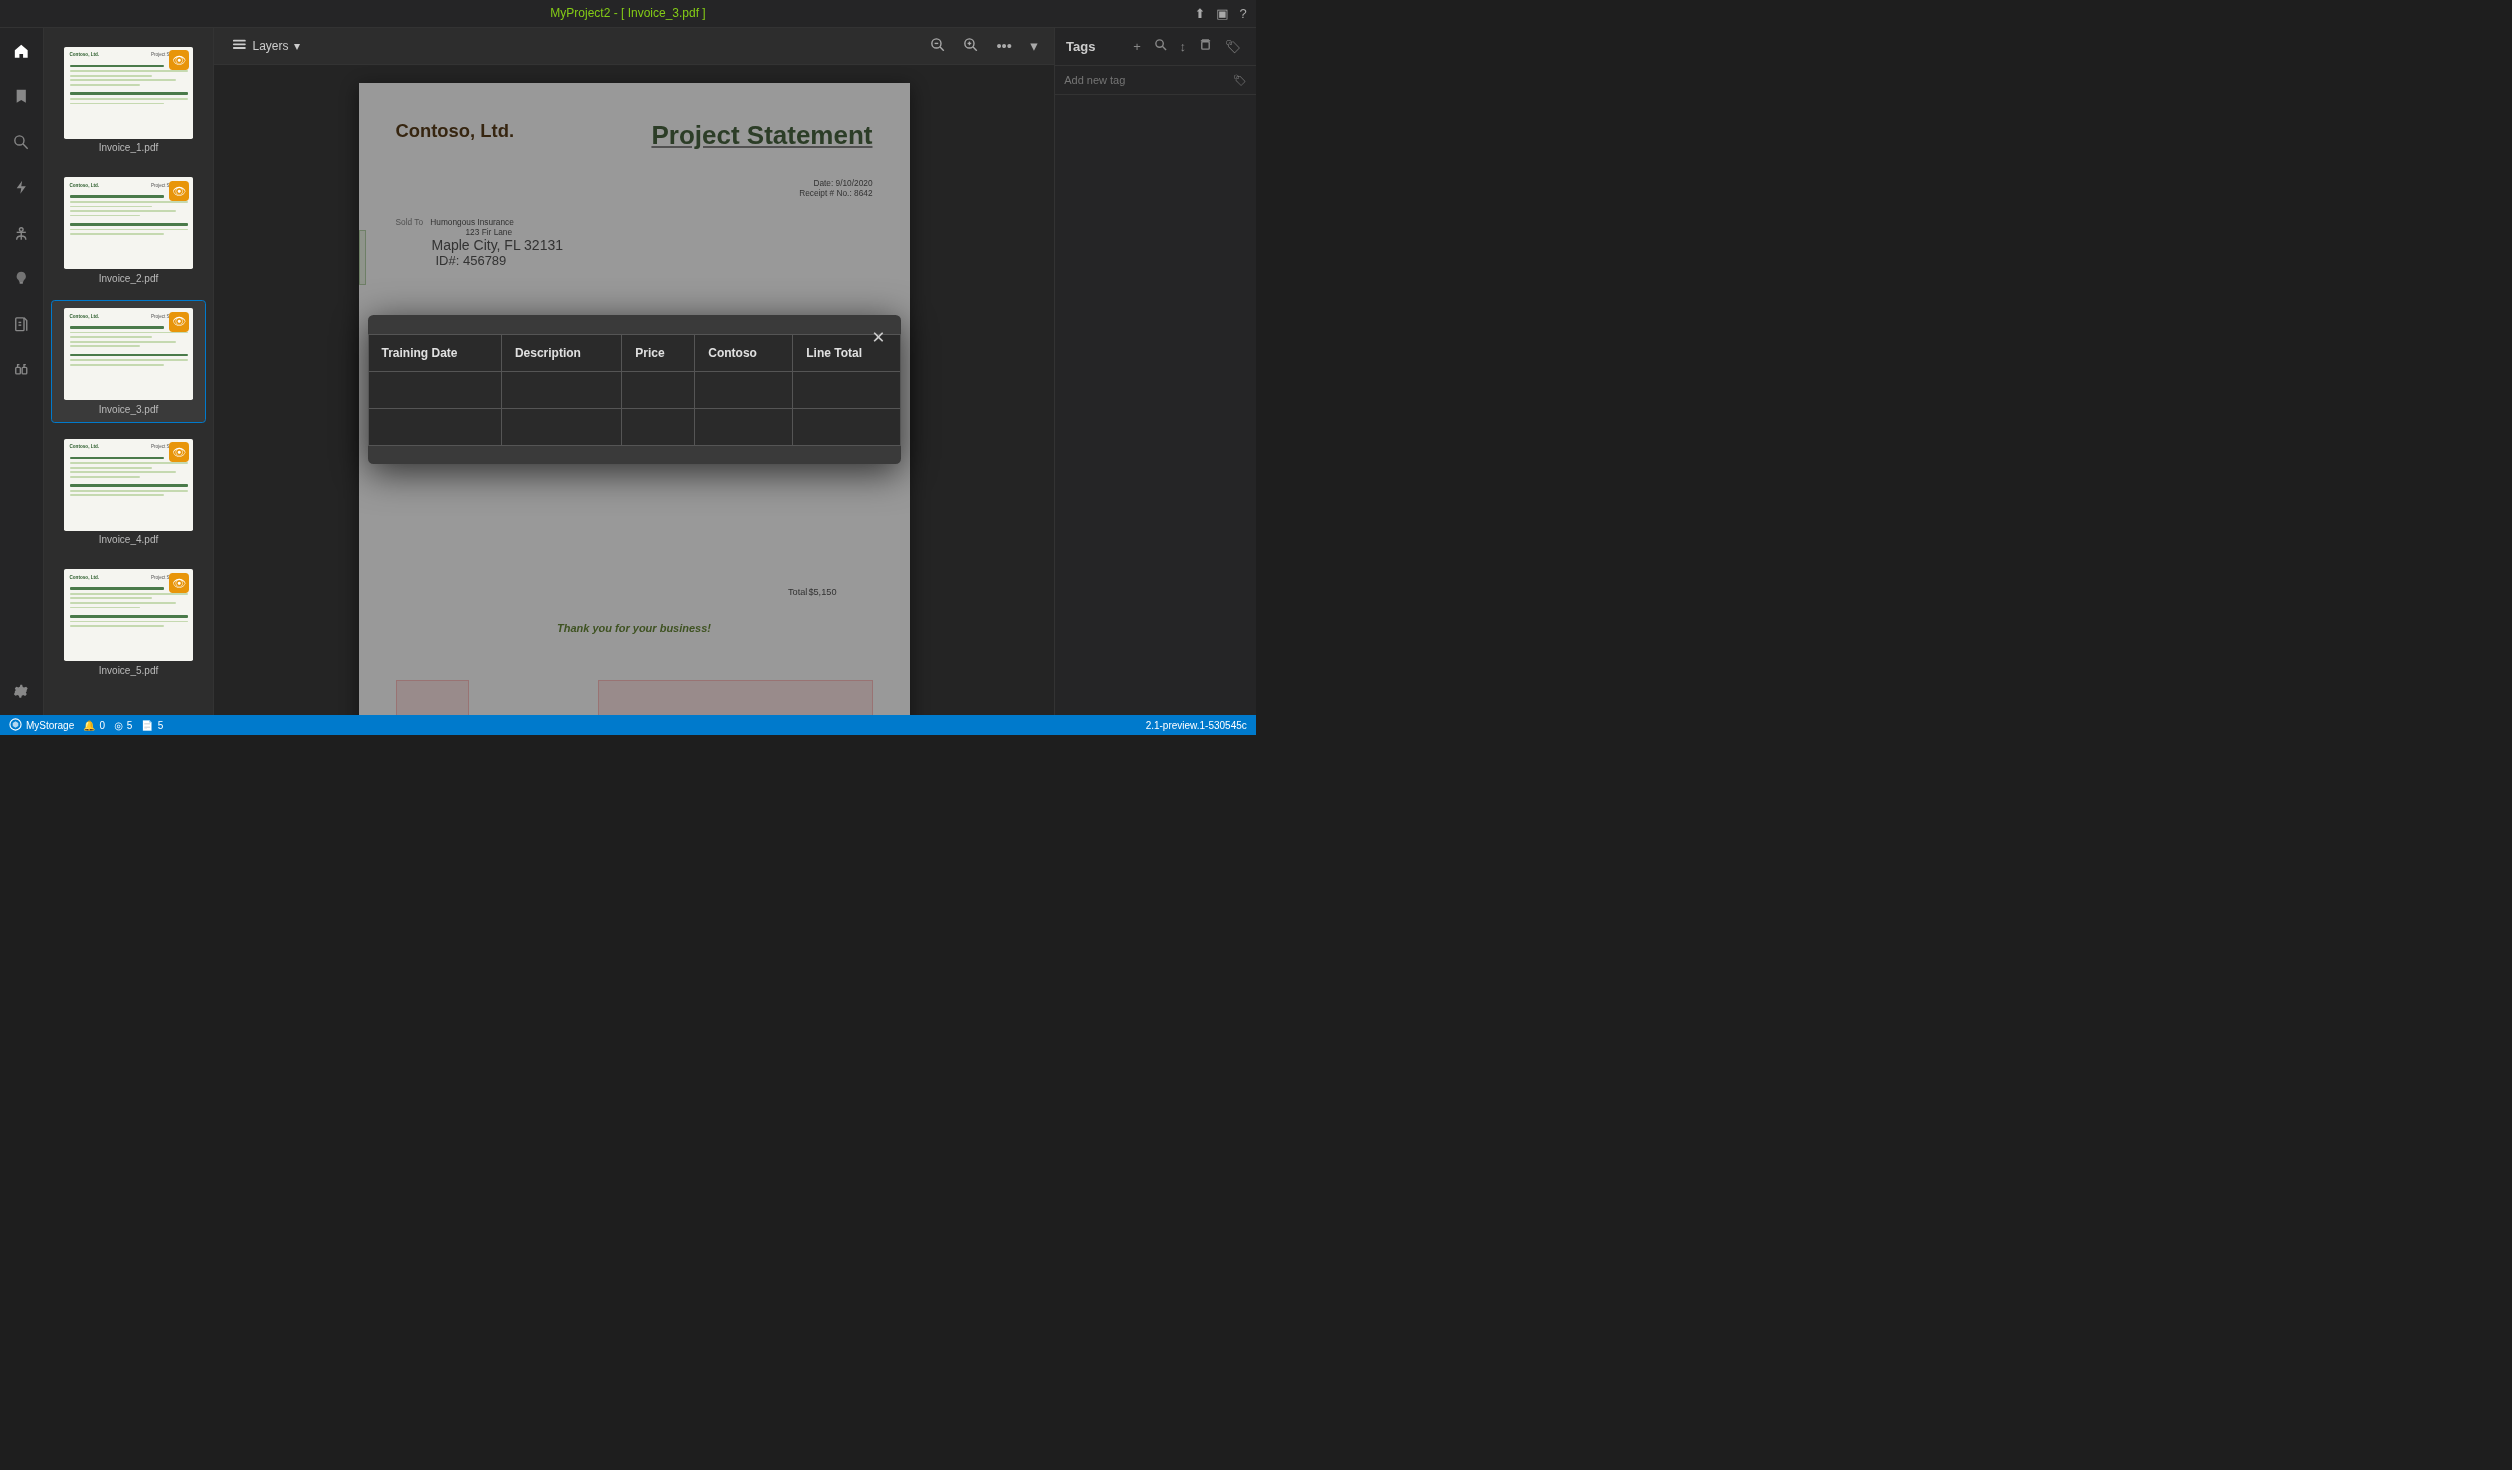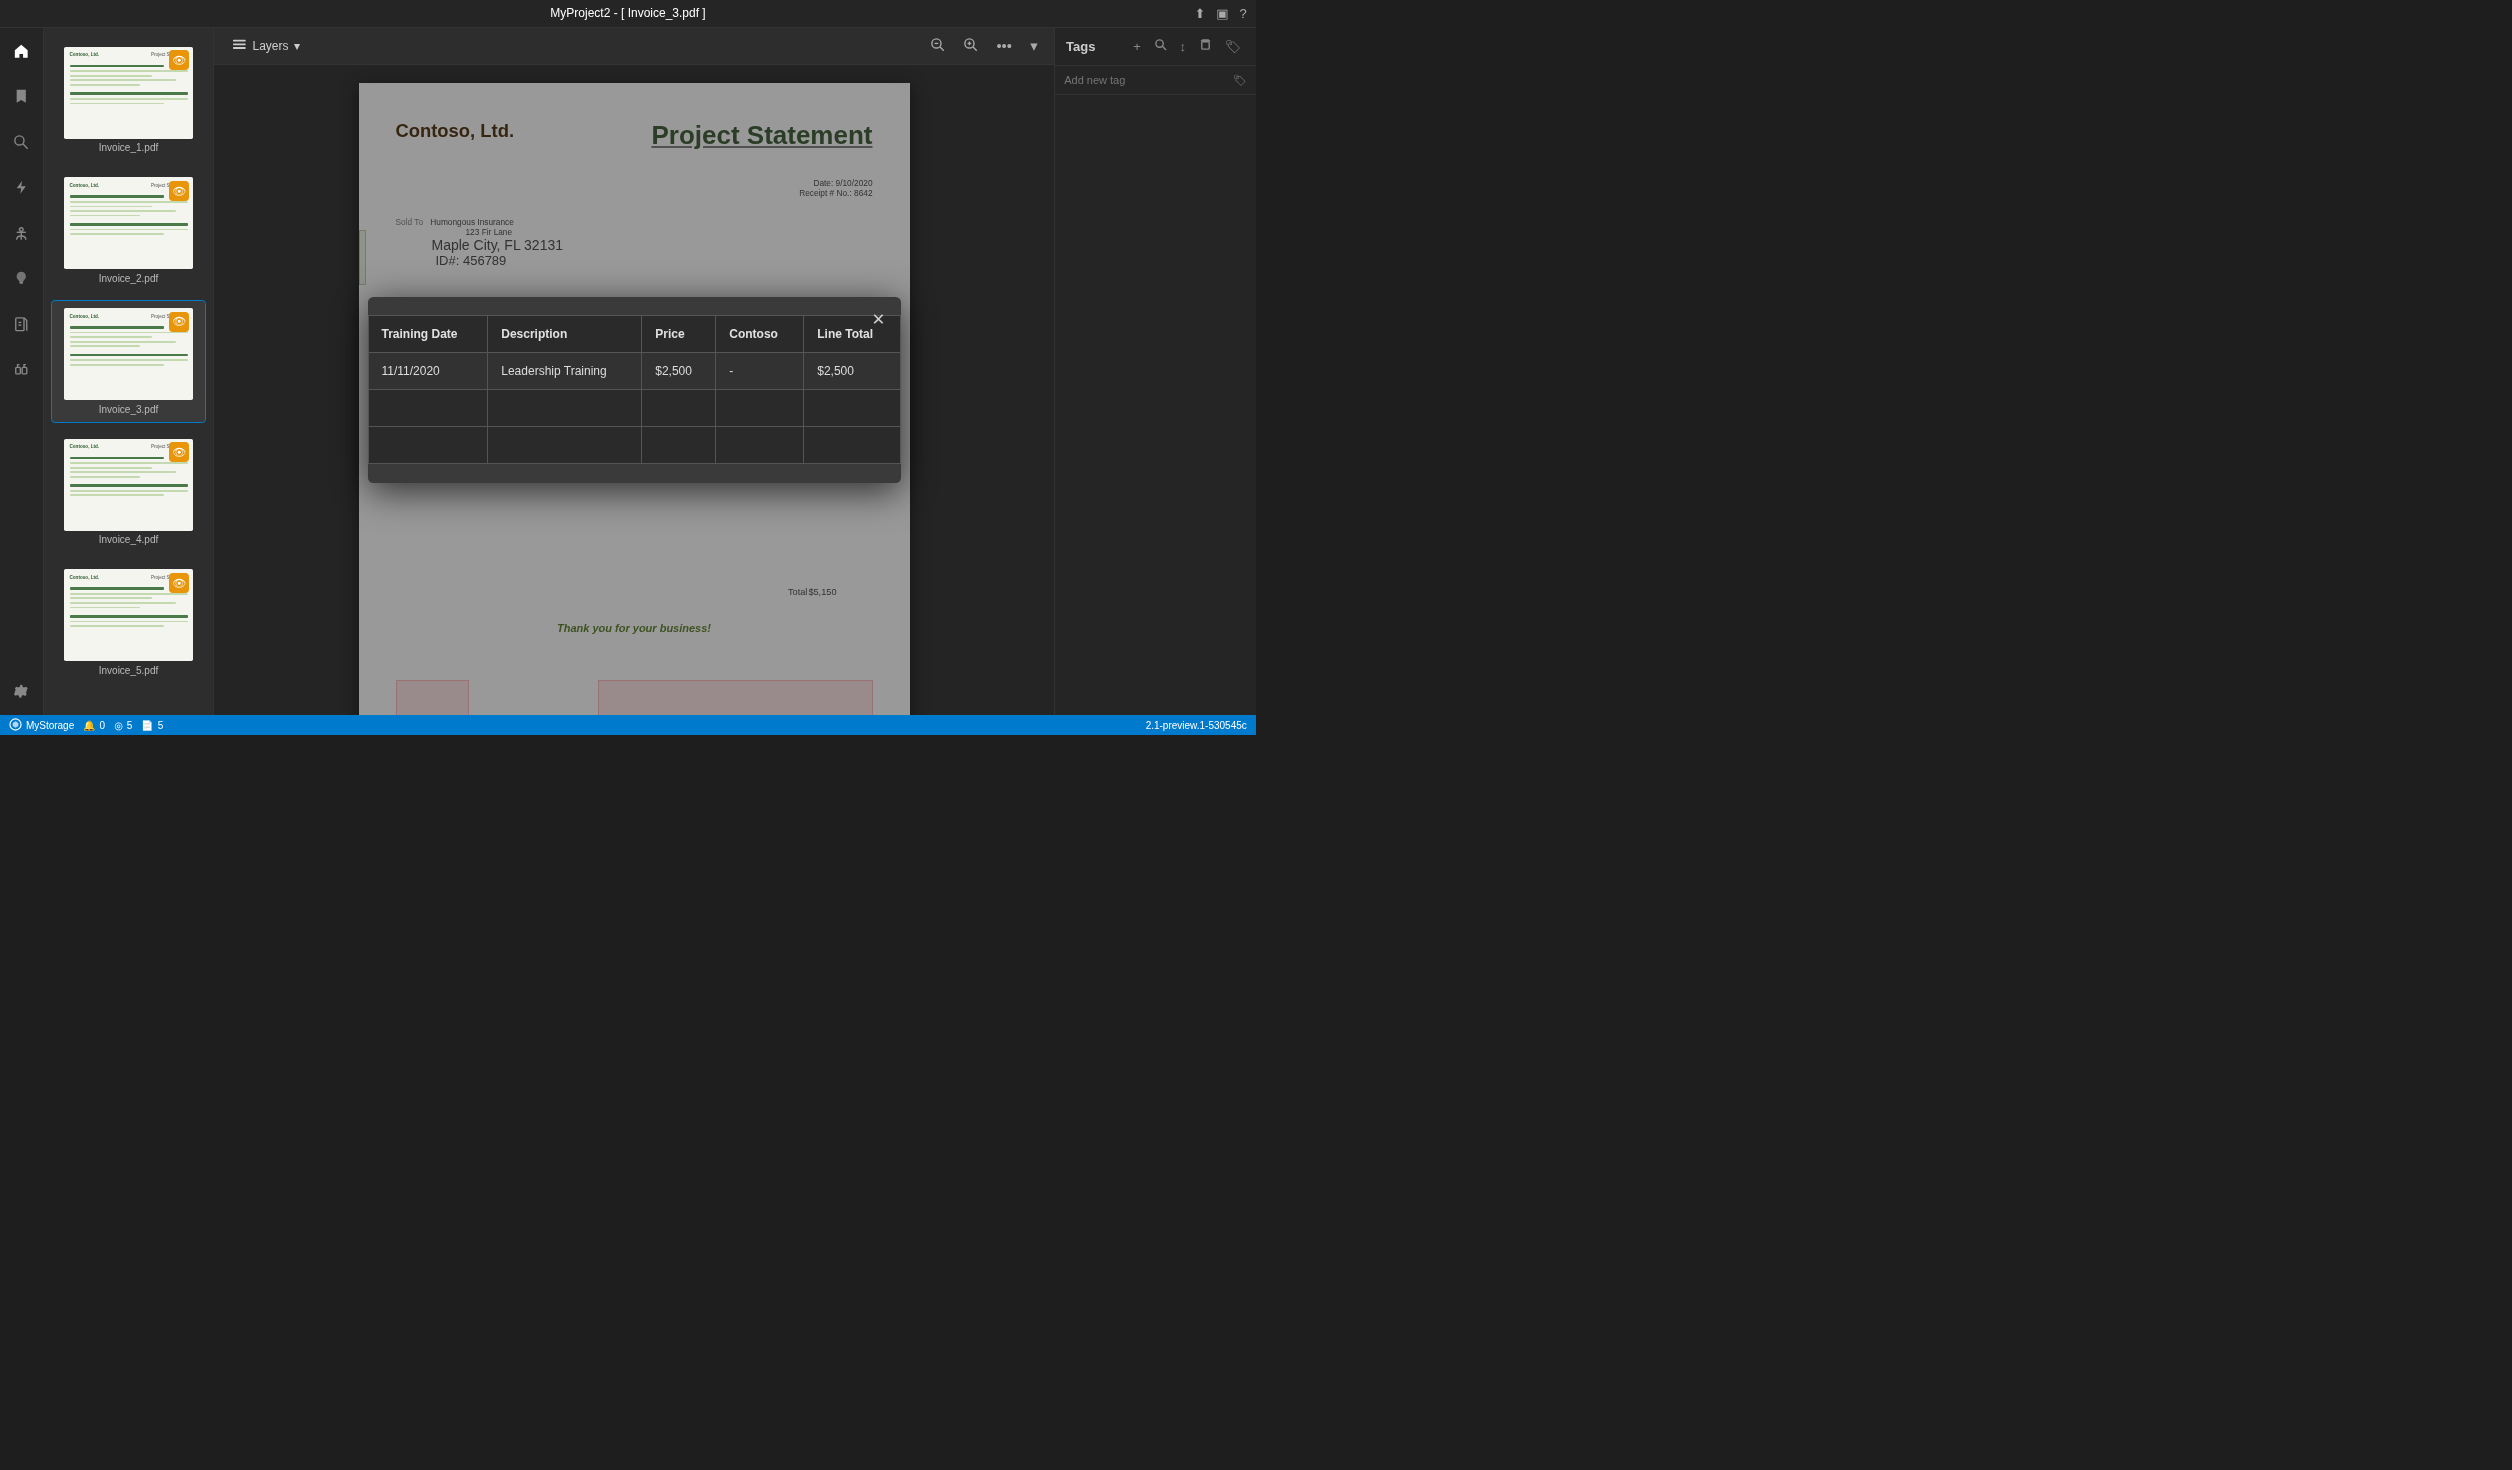--- a/index.html
+++ b/index.html
@@ -20,21 +20,21 @@
       background: #252526;
       height: 27.5px;
       display: flex;
       align-items: center;
       justify-content: center;
       position: relative;
       border-bottom: 0.9px solid #333;
       flex-shrink: 0;
     }
     .title-bar-text {
-      color: #ffffff;
+      color: #84cc16;
       font-size: 12px;
     }
     .title-bar-actions {
       position: absolute;
       right: 9.2px;
       display: flex;
       gap: 11px;
       align-items: center;
     }
     .title-bar-icon {
@@ -713,27 +713,20 @@
             <thead>
               <tr>
                 <th>Training Date</th>
                 <th>Description</th>
                 <th>Price</th>
                 <th>Contoso</th>
                 <th>Line Total</th>
               </tr>
             </thead>
             <tbody>
-              <tr>
-                <td>11/11/2020</td>
-                <td>Leadership Training</td>
-                <td>$2,500</td>
-                <td>-</td>
-                <td>$2,500</td>
-              </tr>
               <tr class="empty-row">
                 <td></td>
                 <td></td>
                 <td></td>
                 <td></td>
                 <td></td>
               </tr>
               <tr class="empty-row">
                 <td></td>
                 <td></td>

